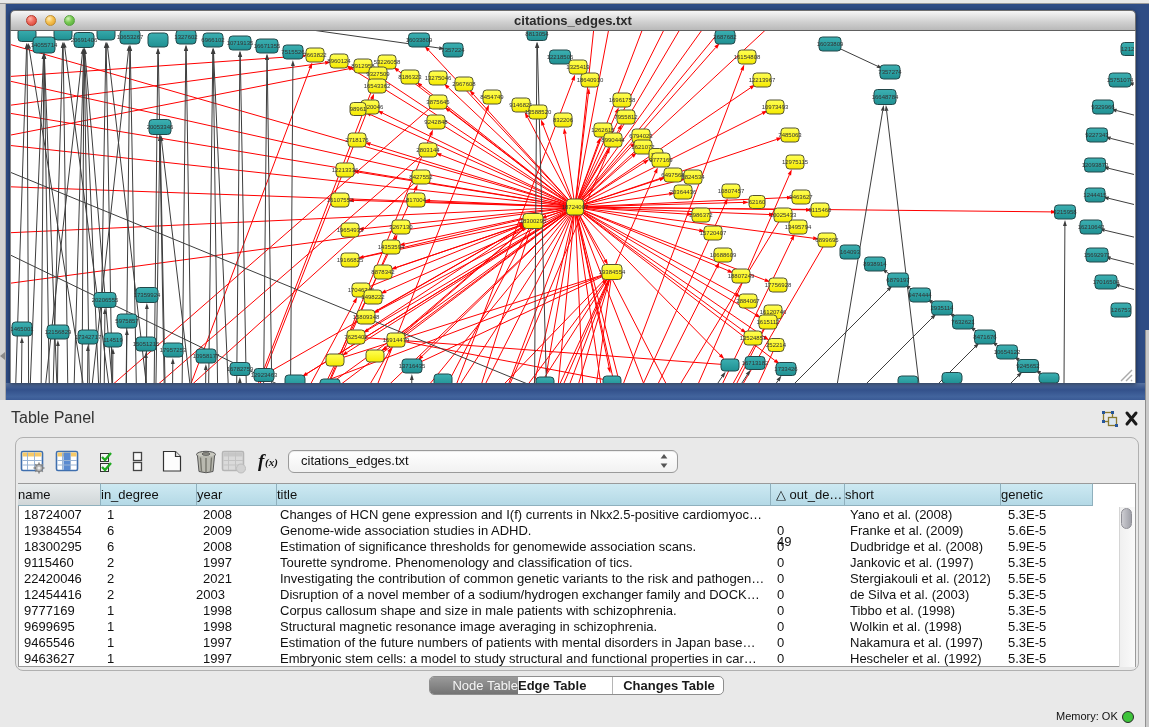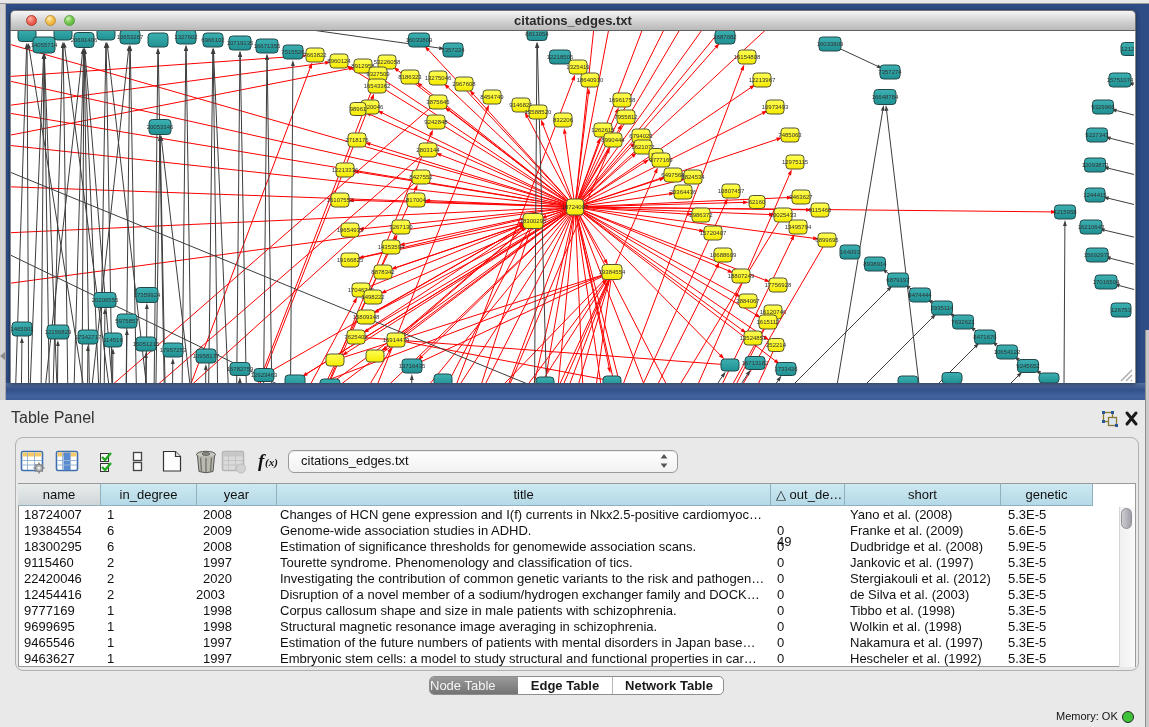--- a/index.html
+++ b/index.html
@@ -1,19 +1,19 @@
 <!DOCTYPE html>
 <html><head><meta charset="utf-8">
 <style>
 *{margin:0;padding:0;box-sizing:border-box}
 html,body{width:1149px;height:727px;overflow:hidden}
 body{font-family:"Liberation Sans",sans-serif;position:relative;background:#e9e9e9}
 .abs{position:absolute}
 .cell{position:absolute;font-size:13px;color:#111;white-space:nowrap;line-height:16px}
-.hdr{position:absolute;top:483px;height:23px;background:linear-gradient(#cde9f2,#b4d9e6);border-right:1px solid #8fb0bd;border-top:1px solid #9a9a9a;border-bottom:1px solid #8fb0bd;color:#111;font-size:13px;text-align:center;line-height:22px}
+.hdr{position:absolute;top:483px;height:23px;background:linear-gradient(#cde9f2,#b4d9e6);border-right:1px solid #8fb0bd;border-top:1px solid #9a9a9a;border-bottom:1px solid #8fb0bd;color:#111;font-size:13px;line-height:22px}
 </style></head>
 <body>
 
 <div class="abs" style="left:0;top:0;width:1149px;height:400px;background:#2e4c85"></div>
 
 <div class="abs" style="left:0;top:0;width:1149px;height:4px;background:#e8e8e8;border-bottom:1px solid #9a9a9a"></div>
 
 <div class="abs" style="left:0;top:4px;width:6px;height:396px;background:#d2d2d2;border-right:1px solid #a9a9a9"></div>
 <div class="abs" style="left:0px;top:352px;width:0;height:0;border-top:4px solid transparent;border-bottom:4px solid transparent;border-right:5px solid #8a8a8a"></div>
 
@@ -827,21 +827,21 @@
 <div class="cell" style="left:1008px;top:539px">5.9E-5</div>
 <div class="cell" style="left:24px;top:555px">9115460</div>
 <div class="cell" style="left:107px;top:555px">2</div>
 <div class="cell" style="left:203px;top:555px">1997</div>
 <div class="cell" style="left:280px;top:555px">Tourette syndrome. Phenomenology and classification of tics.</div>
 <div class="cell" style="left:777px;top:555px">0</div>
 <div class="cell" style="left:850px;top:555px">Jankovic et al. (1997)</div>
 <div class="cell" style="left:1008px;top:555px">5.3E-5</div>
 <div class="cell" style="left:24px;top:571px">22420046</div>
 <div class="cell" style="left:107px;top:571px">2</div>
-<div class="cell" style="left:203px;top:571px">2020</div>
+<div class="cell" style="left:203px;top:571px">2021</div>
 <div class="cell" style="left:280px;top:571px">Investigating the contribution of common genetic variants to the risk and pathogen…</div>
 <div class="cell" style="left:777px;top:571px">0</div>
 <div class="cell" style="left:850px;top:571px">Stergiakouli et al. (2012)</div>
 <div class="cell" style="left:1008px;top:571px">5.5E-5</div>
 <div class="cell" style="left:24px;top:587px">12454416</div>
 <div class="cell" style="left:107px;top:587px">2</div>
 <div class="cell" style="left:196px;top:587px">2003</div>
 <div class="cell" style="left:280px;top:587px">Disruption of a novel member of a sodium/hydrogen exchanger family and DOCK…</div>
 <div class="cell" style="left:777px;top:587px">0</div>
 <div class="cell" style="left:850px;top:587px">de Silva et al. (2003)</div>
@@ -872,22 +872,22 @@
 <div class="cell" style="left:203px;top:651px">1997</div>
 <div class="cell" style="left:280px;top:651px">Embryonic stem cells: a model to study structural and functional properties in car…</div>
 <div class="cell" style="left:777px;top:651px">0</div>
 <div class="cell" style="left:850px;top:651px">Hescheler et al. (1992)</div>
 <div class="cell" style="left:1008px;top:651px">5.3E-5</div>
 
 <div class="abs" style="left:1119px;top:507px;width:16px;height:160px;background:linear-gradient(90deg,#f0f0f0,#fafafa);border-left:1px solid #d5d5d5"></div>
 <div class="abs" style="left:1121px;top:508px;width:11px;height:21px;border-radius:6px;background:linear-gradient(90deg,#cdcdd2,#9fa0a8);border:1px solid #8f8f96"></div>
 
 <div class="abs" style="left:429px;top:676px;width:295px;height:19px;border:1px solid #8e8e8e;border-radius:5px;background:#fff;overflow:hidden">
-  <div class="abs" style="left:0;top:0;width:88px;height:19px;background:linear-gradient(#9a9a9a,#6f6f6f);color:#f5f5f5;font-size:13px;text-align:left;line-height:18px">Node Table</div>
-  <div class="abs" style="left:88px;top:0;width:94px;height:19px;color:#1a1a1a;font-size:13px;font-weight:bold;text-align:center;line-height:18px">Edge Table</div>
+  <div class="abs" style="left:0;top:0;width:88px;height:19px;background:linear-gradient(#9a9a9a,#6f6f6f);color:#f5f5f5;font-size:13px;text-align:right;line-height:18px">Node Table</div>
+  <div class="abs" style="left:88px;top:0;width:94px;height:19px;color:#1a1a1a;font-size:13px;font-weight:bold;line-height:18px">Edge Table</div>
   <div class="abs" style="left:182px;top:0;width:1px;height:19px;background:#b5b5b5"></div>
-  <div class="abs" style="left:183px;top:0;width:112px;height:19px;color:#1a1a1a;font-size:13px;font-weight:bold;text-align:center;line-height:18px">Network Table</div>
+  <div class="abs" style="left:183px;top:0;width:112px;height:19px;color:#1a1a1a;font-size:13px;font-weight:bold;text-align:center;line-height:18px">Changes Table</div>
 </div>
 
 <div class="abs" style="left:1056px;top:710px;font-size:11px;color:#111">Memory: OK</div>
 <div class="abs" style="left:1122px;top:711px;width:12px;height:12px;border-radius:50%;background:#3ec43b;border:1.5px solid #2a2a2a"></div>
 
 <div class="abs" style="left:1145px;top:330px;width:4px;height:397px;background:#c9c9c9;border-left:1px solid #8f8f8f"></div>
 
 </body></html>

